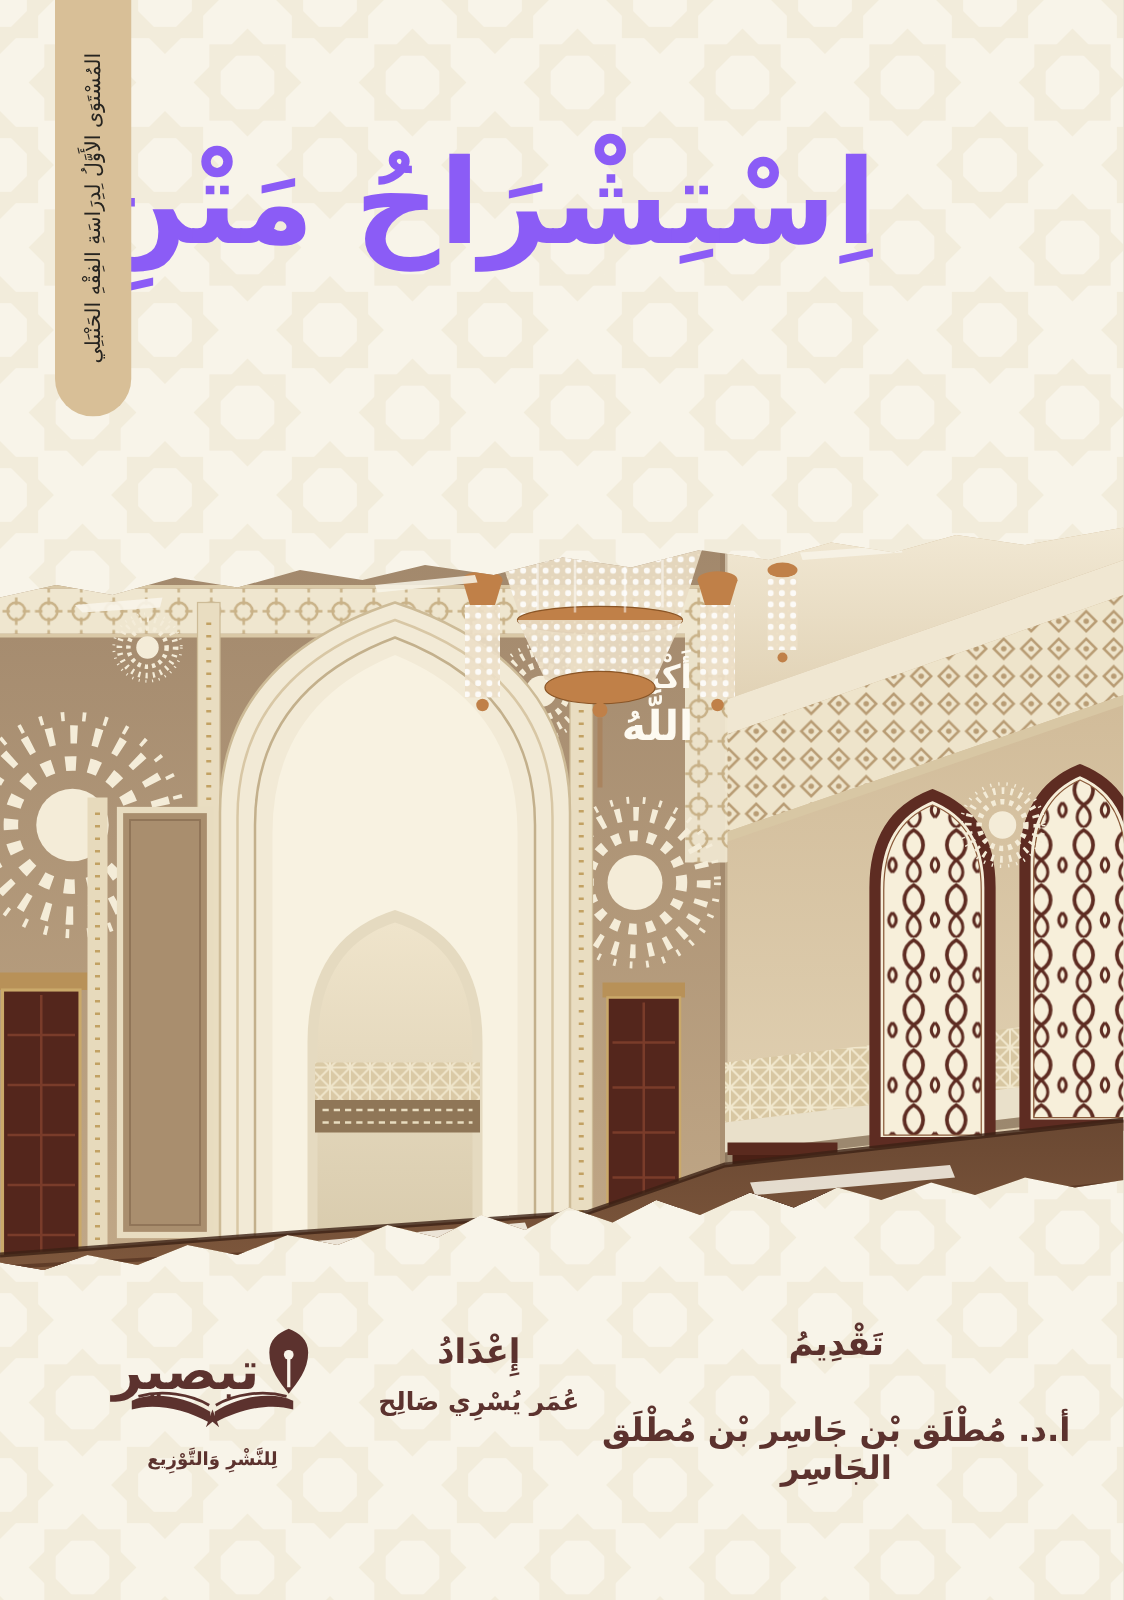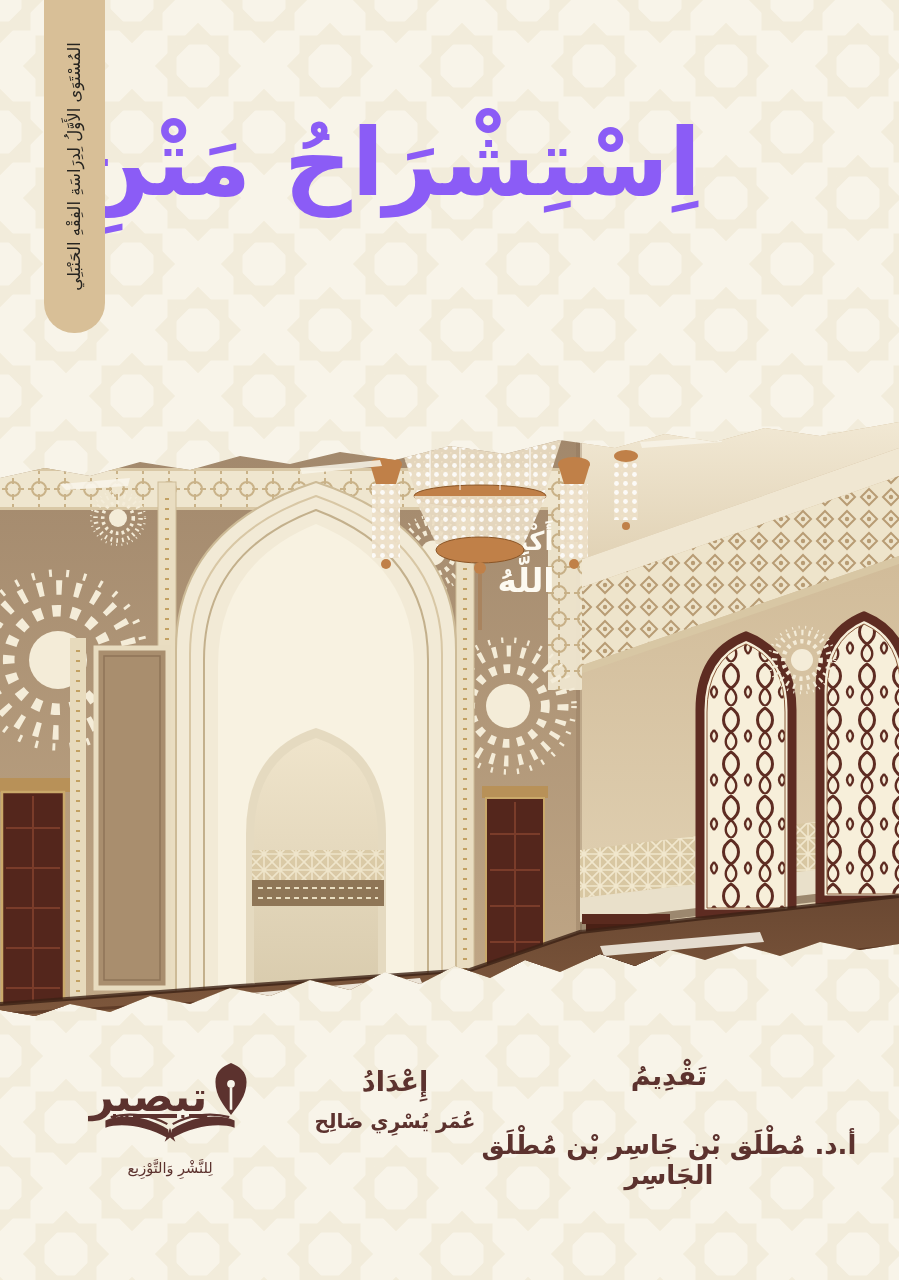--- a/index.html
+++ b/index.html
@@ -28,28 +28,28 @@
   .title-line1{font-size:94px;font-weight:bold;line-height:1.5;}
   .title-line2{font-size:58px;font-weight:bold;line-height:1.55;margin-top:14px;}
   
   .photo{position:absolute;left:0;top:398px;z-index:1;}
   
   .credit{position:absolute;text-align:center;color:#5c322e;direction:rtl;z-index:2;}
   .credit-heading{font-size:27px;font-weight:bold;}
   .credit-name{font-weight:bold;margin-top:12px;}
   .credit-foreword{top:1060px;right:14px;width:432px;}
   .credit-foreword .credit-name{font-size:26px;margin-top:39px;}
-  .credit-prep{top:1066px;left:282px;width:226px;}
+  .credit-prep{top:1066px;left:270px;width:226px;}
   .credit-prep .credit-name{font-size:20px;}
   
   .publisher{position:absolute;left:86px;top:1052px;width:168px;text-align:center;color:#5c322e;z-index:2;}
-  .pub-mark{display:flex;direction:ltr;align-items:flex-end;justify-content:center;gap:5px;height:66px;text-decoration:underline;}
+  .pub-mark{display:flex;direction:ltr;align-items:flex-end;justify-content:center;gap:5px;height:66px;}
   .pub-name{font-size:42px;font-weight:bold;line-height:1;}
   .pub-book{margin-top:-8px;}
-  .pub-tagline{font-size:14.5px;font-weight:normal;margin-top:0px;direction:rtl;}
+  .pub-tagline{font-size:14.5px;font-weight:bold;margin-top:0px;direction:rtl;}
 </style>
 </head>
 <body>
 
 <div class="cover">
 
   <svg class="bg-svg" width="899" height="1280" aria-hidden="true">
     <defs>
       <pattern id="pStars" width="132" height="132" patternUnits="userSpaceOnUse">
         <g stroke="#ece3cc" stroke-width="9" fill="none">

